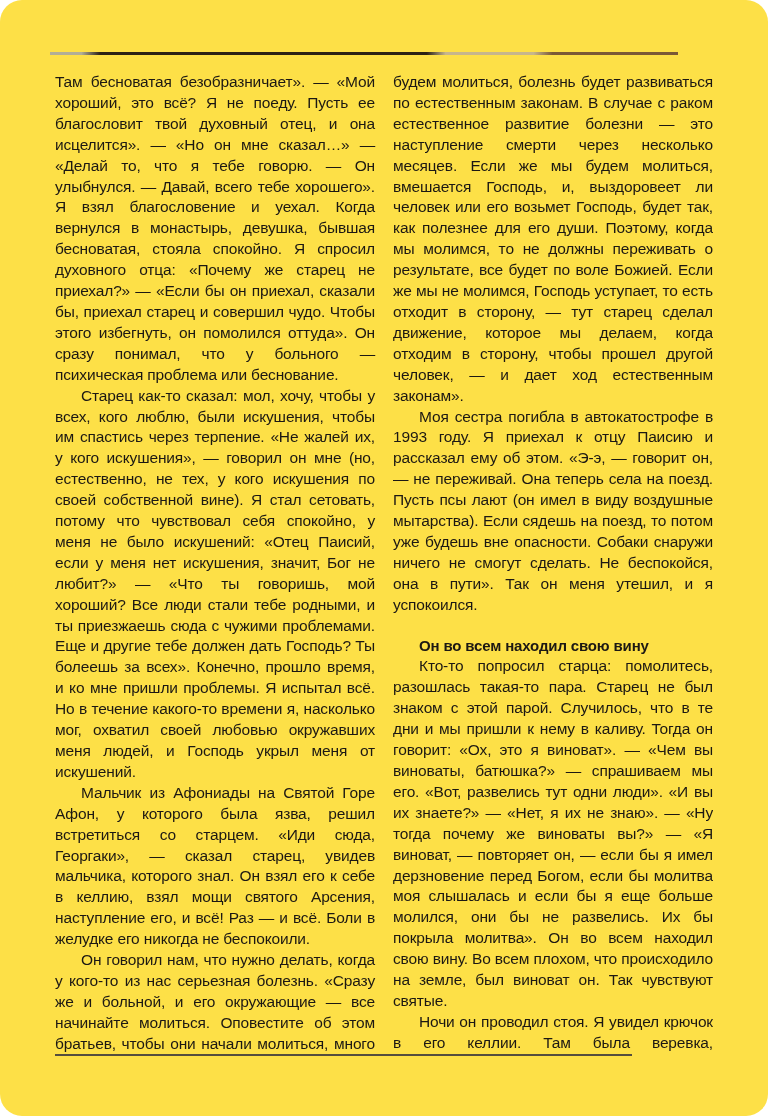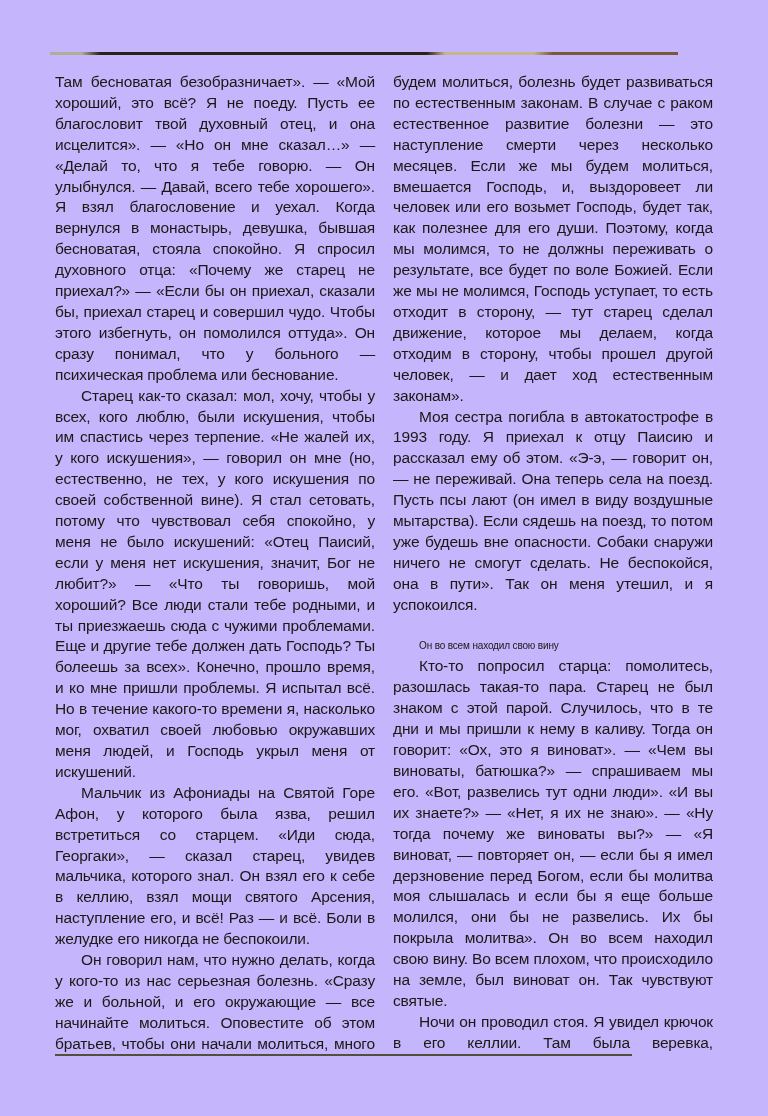--- a/index.html
+++ b/index.html
@@ -1,22 +1,23 @@
 <!DOCTYPE html>
 <html lang="ru"><head>
 <meta charset="utf-8">
 <style>
   html,body{margin:0;padding:0;}
   .page{
     position:relative;
     width:768px;height:1116px;
-    background:#c4b5fd;
+    background:#fde047;
     font-family:"Liberation Sans",sans-serif;
     color:#1c1813;
     overflow:hidden;
+    border-radius:22px;
   }
   .top-rule{
     position:absolute;left:50px;top:52px;width:628px;height:3px;
     background:linear-gradient(90deg,
       #b2ae96 0%, #b2ae96 5%,
       #2c2115 8%, #2c2115 60%,
       #c7b68c 63%, #c7b68c 77%,
       #7b5936 80%, #7b5936 100%);
   }
   .columns{
@@ -26,21 +27,21 @@
   .col{
     width:320px;flex:0 0 320px;
     font-size:15.5px;line-height:20.9px;
     text-align:justify;letter-spacing:-0.15px;
     hyphens:auto;-webkit-hyphens:auto;
   }
   .col p{margin:0;}
   .col p.indent{text-indent:26px;}
   .col h3{
     margin:20px 0 0 0;
-    font-size:10px;line-height:20.9px;font-weight:normal;
+    font-size:15px;line-height:20.9px;font-weight:bold;
     text-align:justify;
   }
   .col h3.indent{text-indent:26px;}
   .footer-rule{
     position:absolute;left:55px;top:1054px;width:577px;height:2px;
     background:#554e3d;
   }
   .footer{
     position:absolute;left:55px;top:1112px;width:623px;
     display:flex;justify-content:flex-end;align-items:baseline;

